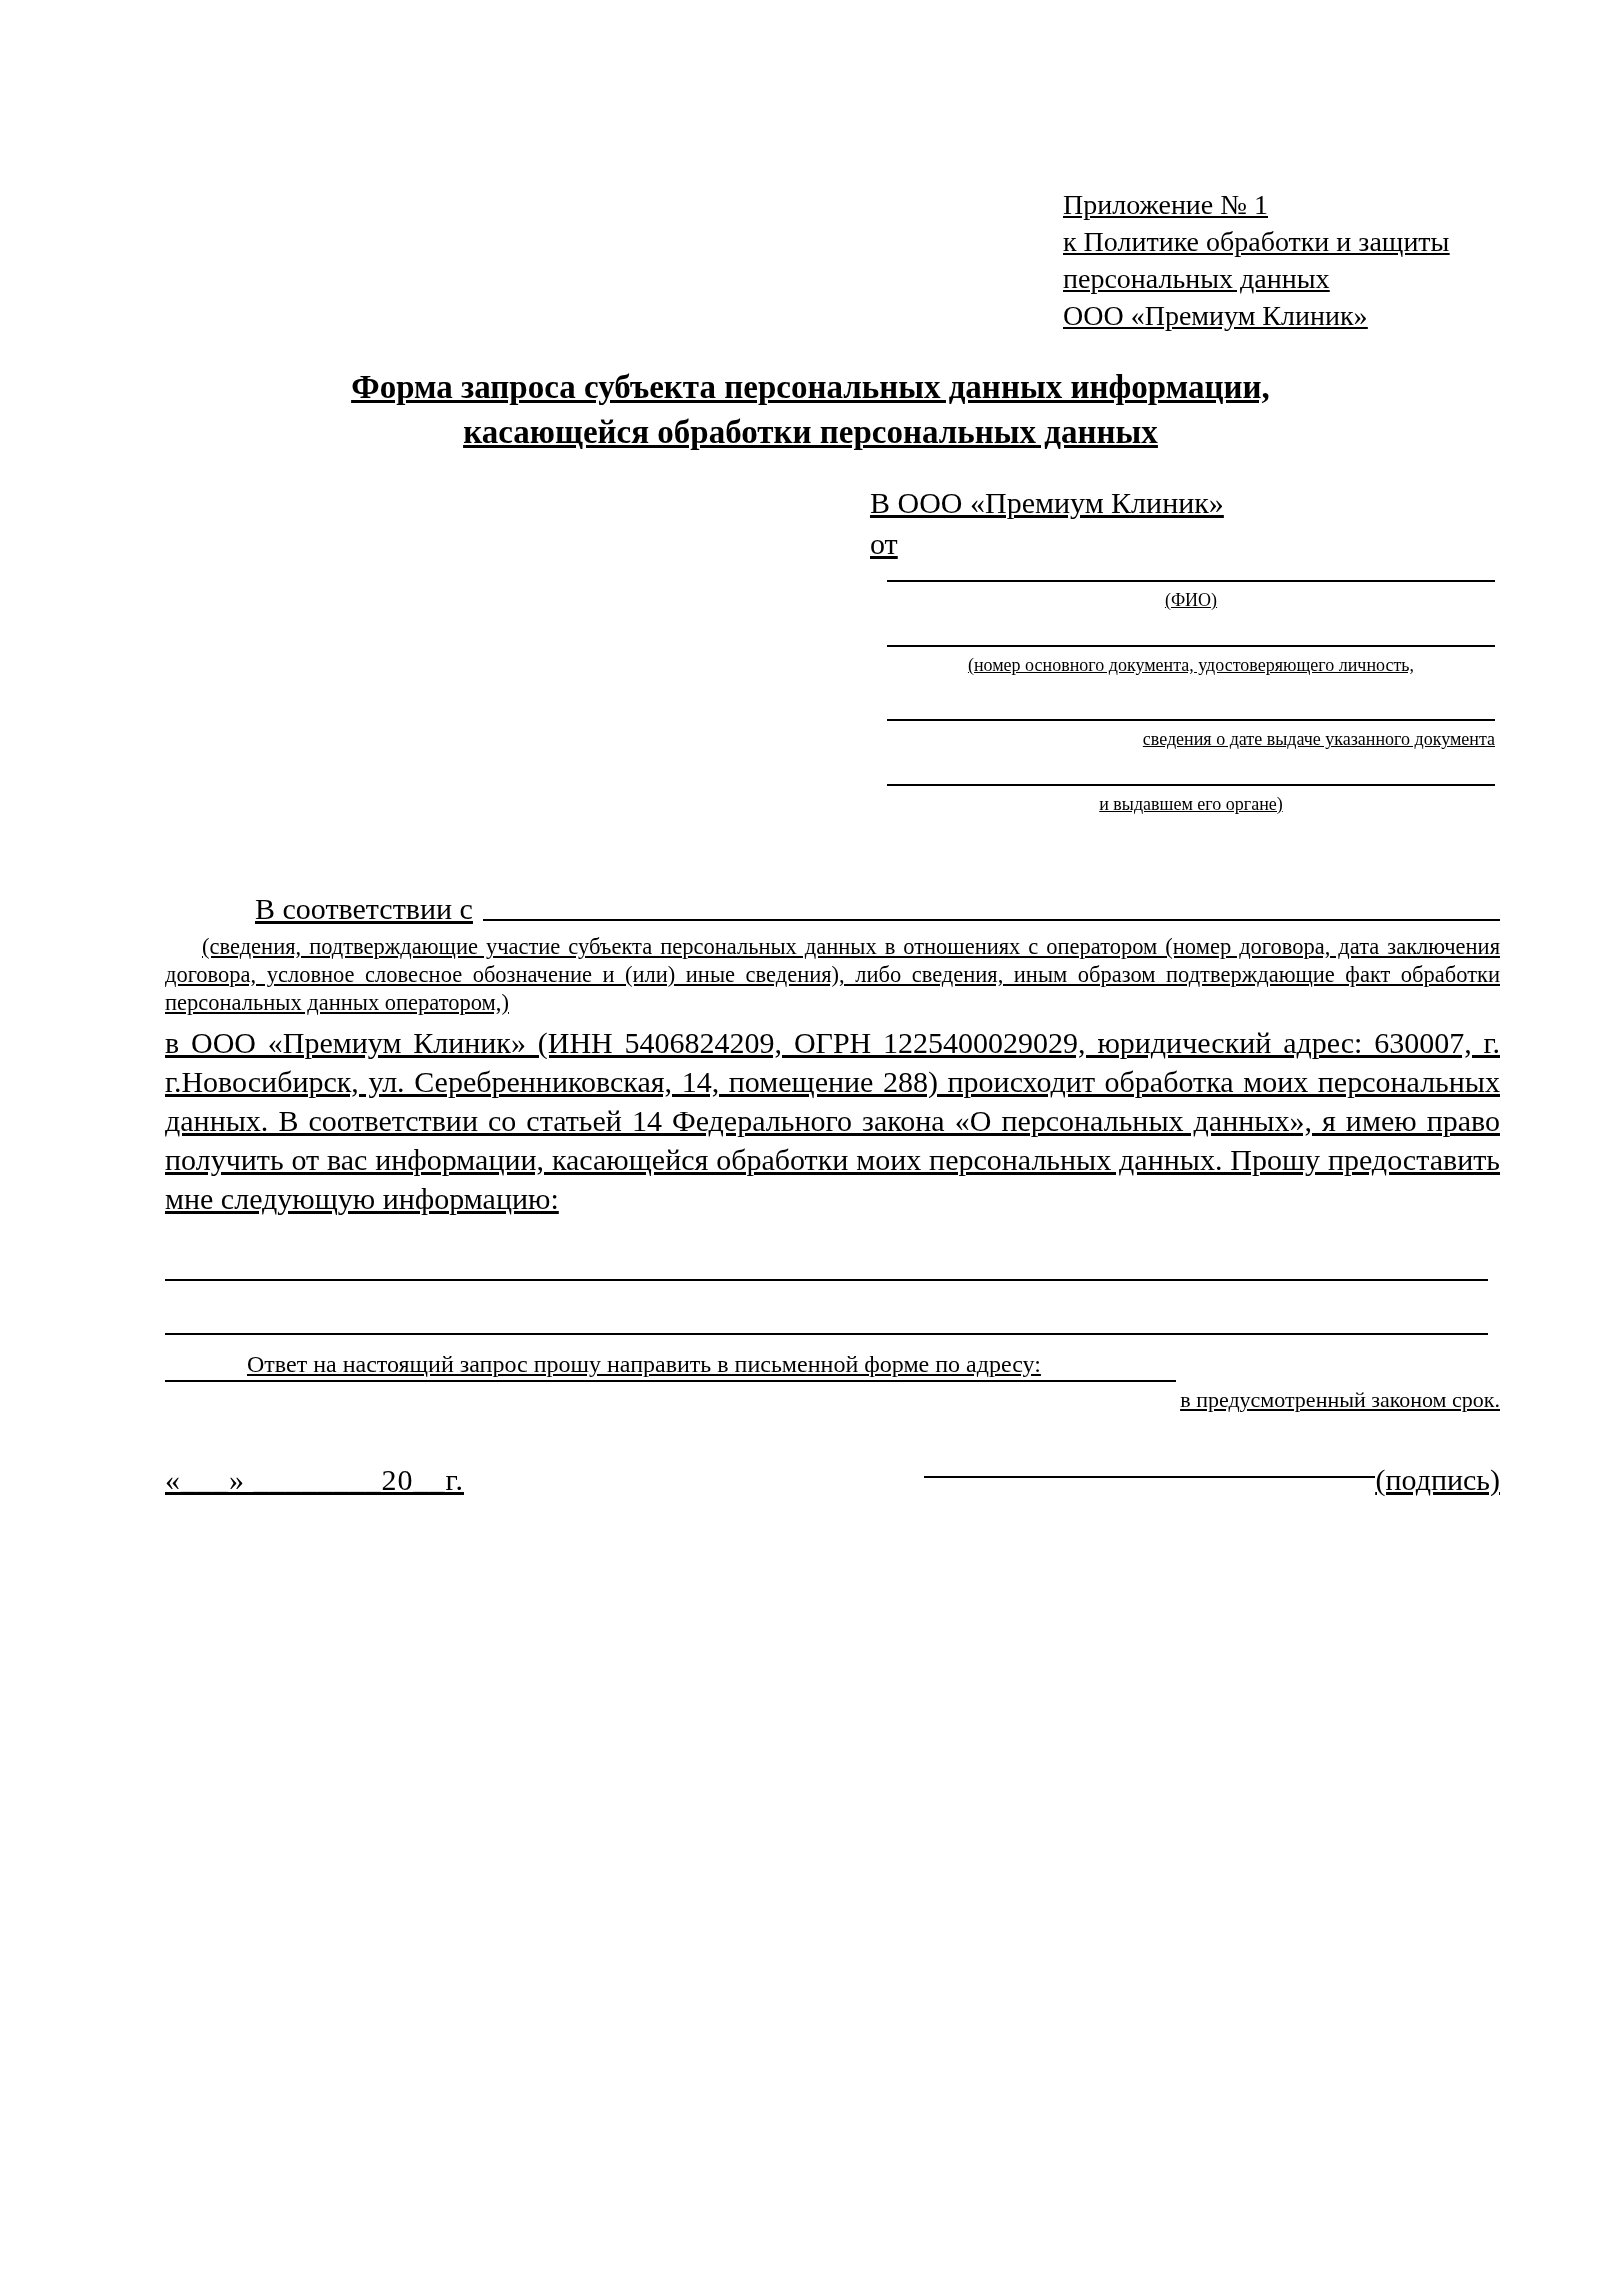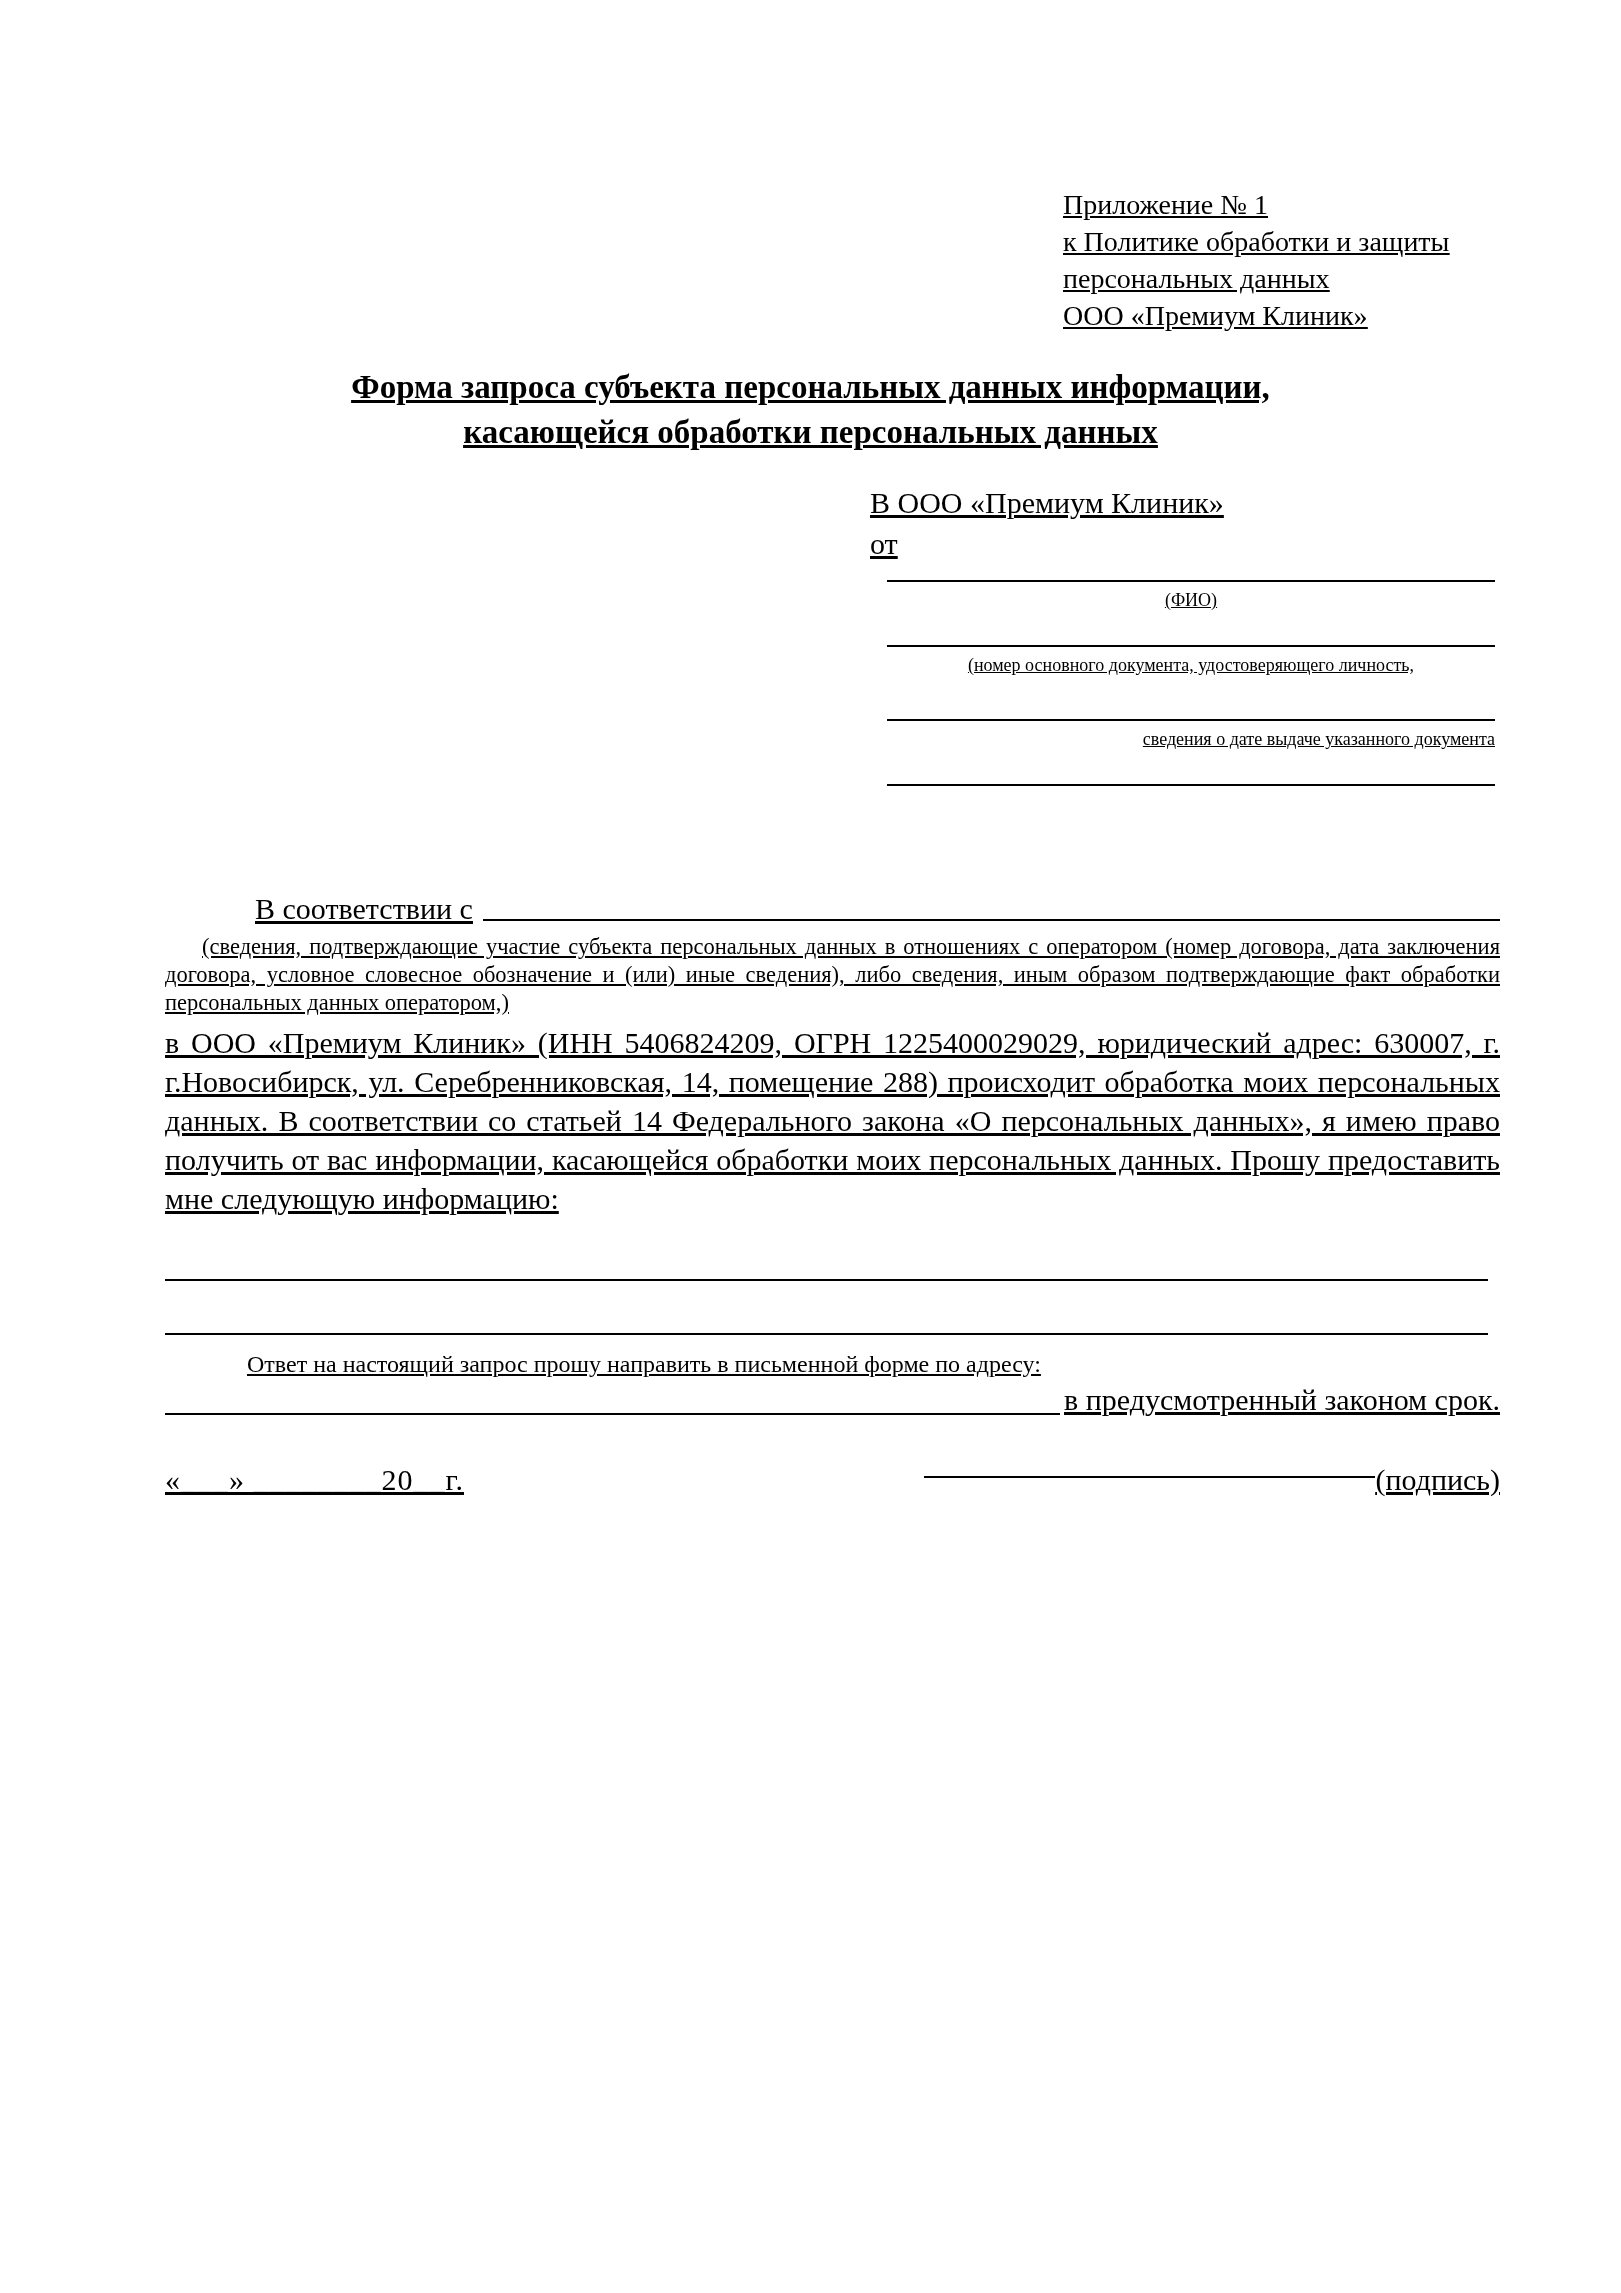--- a/index.html
+++ b/index.html
@@ -95,22 +95,22 @@
   .reply-line1 {
     top: 1345px;
     font-size: 24px;
     line-height: 39px;
     text-align: justify;
     text-indent: 82px;
   }
   .reply-line2 {
     top: 1380px;
     display: flex;
-    align-items: flex-end;
-    font-size: 30px;
+    align-items: flex-start;
+    font-size: 22px;
     line-height: 39px;
   }
   .reply-line2 .fill-rule { margin-left: 0; margin-right: 3.9px; margin-bottom: 3.9px; }
   .reply-suffix { white-space: nowrap; }
   
   .footer-row {
     top: 1460px;
     display: flex;
     align-items: center;
     font-size: 30px;
@@ -148,20 +148,21 @@
   <div class="rule r1"></div>
   <div class="rule-caption c1">(ФИО)</div>
 
   <div class="rule r2"></div>
   <div class="rule-caption c2">(номер основного документа, удостоверяющего личность,</div>
 
   <div class="rule r3"></div>
   <div class="rule-caption c3">сведения о дате выдаче указанного документа</div>
 
   <div class="rule r4"></div>
+  <div class="rule-caption c4">и выдавшем его органе)</div>
 
 
   <div class="content intro-row">
     <span class="intro-label">В соответствии с</span>
     <span class="fill-rule"></span>
   </div>
 
   <div class="content small-note">(сведения, подтверждающие участие субъекта персональных данных в отношениях с оператором (номер договора, дата заключения договора, условное словесное обозначение и (или) иные сведения), либо сведения, иным образом подтверждающие факт обработки персональных данных оператором,)</div>
 
   <div class="content body-par">в ООО «Премиум Клиник» (ИНН 5406824209, ОГРН 1225400029029, юридический адрес: 630007, г. г.Новосибирск, ул. Серебренниковская, 14, помещение 288) происходит обработка моих персональных данных. В соответствии со статьей 14 Федерального закона «О персональных данных», я имею право получить от вас информации, касающейся обработки моих персональных данных. Прошу предоставить мне следующую информацию:</div>

